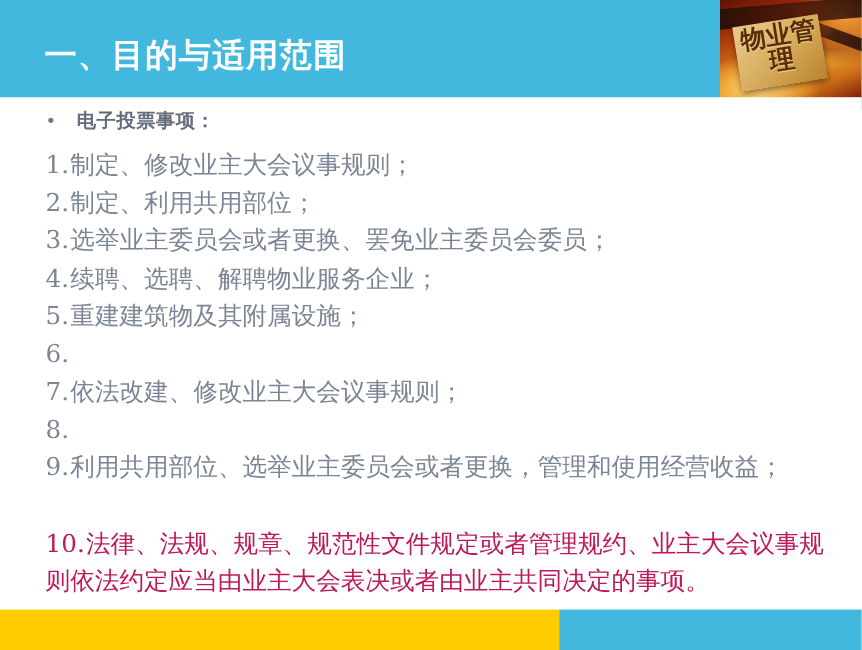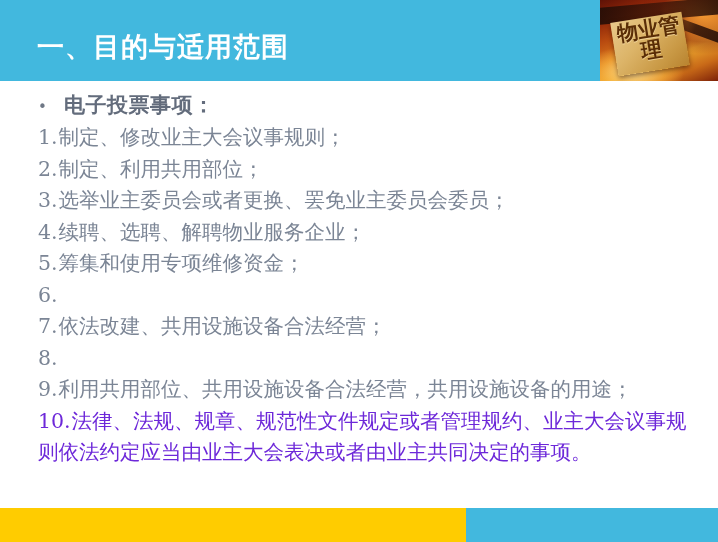--- a/index.html
+++ b/index.html
@@ -119,21 +119,21 @@
     align-items: baseline;
     font-family: "DejaVu Sans", sans-serif;
   }
   #bullet-line .bullet-dot {
     font-size: 15px;
     color: #6f7886;
     width: 26px;
     display: inline-block;
   }
   #bullet-line .bullet-label {
-    font-size: 21px;
+    font-size: 16px;
     font-weight: bold;
     color: #636c7c;
     letter-spacing: 0.5px;
   }
 
   #numbered-list {
     position: absolute;
     left: 38px;
     top: 41px;
     width: 660px;
@@ -233,37 +233,37 @@
       <div class="list-item" style="color: rgb(123, 133, 149);">
         <span class="num">3.</span>
         <span class="txt">选举业主委员会或者更换、罢免业主委员会委员；</span>
       </div>
       <div class="list-item" style="color: rgb(123, 133, 149);">
         <span class="num">4.</span>
         <span class="txt">续聘、选聘、解聘物业服务企业；</span>
       </div>
       <div class="list-item" style="color: rgb(123, 133, 149);">
         <span class="num">5.</span>
-        <span class="txt">筹集和使用专项维修资金；</span>
+        <span class="txt">重建建筑物及其附属设施；</span>
       </div>
       <div class="list-item" style="color: rgb(123, 133, 149);">
         <span class="num">6.</span>
       </div>
       <div class="list-item" style="color: rgb(123, 133, 149);">
         <span class="num">7.</span>
-        <span class="txt">依法改建、共用设施设备合法经营；</span>
+        <span class="txt">依法改建、修改业主大会议事规则；</span>
       </div>
       <div class="list-item" style="color: rgb(123, 133, 149);">
         <span class="num">8.</span>
       </div>
       <div class="list-item" style="color: rgb(123, 133, 149);">
         <span class="num">9.</span>
-        <span class="txt">利用共用部位、共用设施设备合法经营，共用设施设备的用途；</span>
-      </div>
-      <div class="list-item wrap" style="color: #6d28d9;"><span class="num">10.</span><span class="txt">法律、法规、规章、规范性文件规定或者管理规约、业主大会议事规则依法约定应当由业主大会表决或者由业主共同决定的事项。</span></div>
+        <span class="txt">利用共用部位、选举业主委员会或者更换，管理和使用经营收益；</span>
+      </div>
+      <div class="list-item wrap" style="color: #be185d; margin-top: 32px;"><span class="num">10.</span><span class="txt">法律、法规、规章、规范性文件规定或者管理规约、业主大会议事规则依法约定应当由业主大会表决或者由业主共同决定的事项。</span></div>
     </div>
 
 </div>
 
 <div id="footer-area">
   <div id="footer-yellow" style="background: rgb(255, 204, 0);"></div>
   <div id="footer-cyan" style="background: rgb(66, 184, 222);"></div>
 </div>
 
 </body></html>

